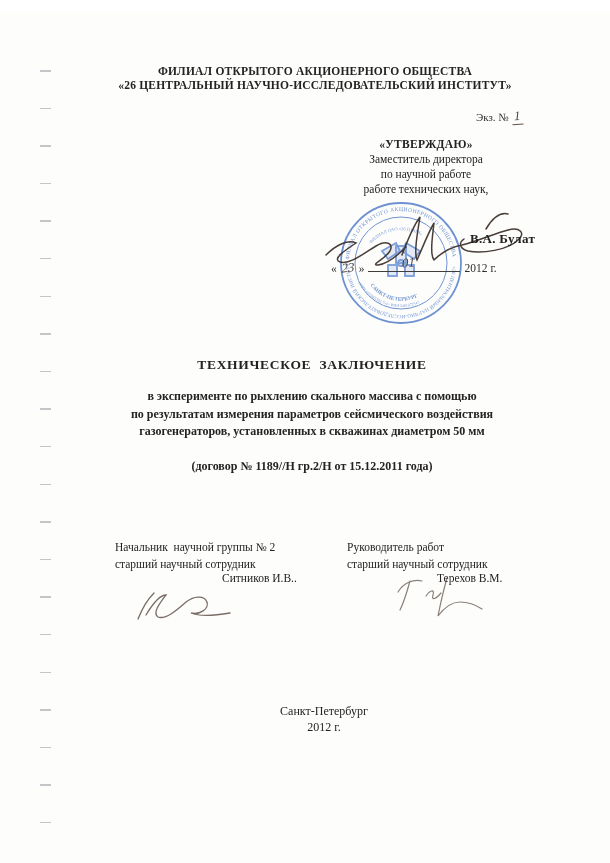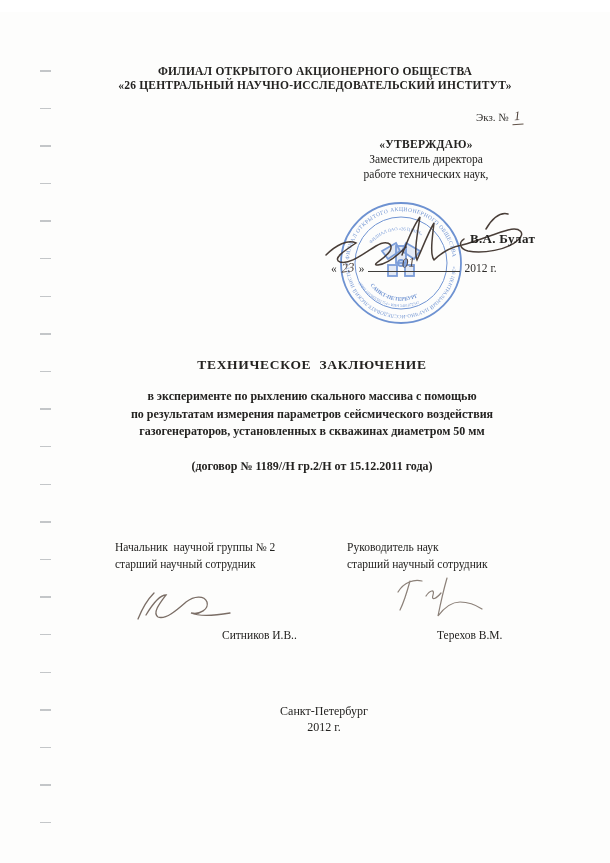--- a/index.html
+++ b/index.html
@@ -60,21 +60,21 @@
     position:absolute; top:447px; left:14px; right:0; text-align:center;
     font-weight:bold; font-size:12px;
   }
 
   .role-col { position:absolute; top:527px; font-size:11.5px; line-height:17px; }
   .role-left  { left:115px; }
   .role-right { left:347px; }
 
   .sig-left  { position:absolute; left:128px; top:571px; width:110px; height:42px; }
   .sig-right { position:absolute; left:390px; top:560px; width:100px; height:50px; }
-  .sig-name  { position:absolute; top:617px; font-size:11.5px; }
+  .sig-name  { position:absolute; top:560px; font-size:11.5px; }
   .name-left  { left:222px; }
   .name-right { left:437px; }
 
   .footer {
     position:absolute; top:691px; left:38px; right:0; text-align:center;
     font-size:12px; line-height:16px;
   }
 
   svg text { font-family:"Liberation Serif", serif; }
 </style>
@@ -91,20 +91,21 @@
   </div>
 
   <div class="copy-line">
     <span>Экз. №</span>
     <span class="hw">1</span>
   </div>
 
   <div class="approval">
     <div class="approve-word">«УТВЕРЖДАЮ»</div>
     <div>Заместитель директора</div>
+    <div>по научной работе</div>
     <div>работе технических наук,</div>
   </div>
 
   <svg class="stamp" viewBox="0 0 128 128" aria-hidden="true">
     <defs>
       <path id="arcTop" d="M 12,64 A 52,52 0 0 1 116,64"></path>
       <path id="arcBottom" d="M 116,64 A 52,52 0 0 1 12,64"></path>
       <path id="arcInnerTop" d="M 27,56 A 40,40 0 0 1 101,56"></path>
       <path id="arcCity" d="M 28,76 A 38,38 0 0 0 100,76"></path>
       <path id="arcReg" d="M 16,72 A 50,50 0 0 0 112,72"></path>
@@ -160,21 +161,21 @@
   </div>
 
   <div class="contract">(договор № 1189//Н гр.2/Н от 15.12.2011 года)</div>
 
   <div class="role-col role-left">
     <div class="prewrap">Начальник  научной группы № 2</div>
     <div>старший научный сотрудник</div>
   </div>
 
   <div class="role-col role-right">
-    <div>Руководитель наук</div>
+    <div>Руководитель работ</div>
     <div>старший научный сотрудник</div>
   </div>
 
   <svg class="sig-left" viewBox="0 0 110 42" aria-hidden="true">
     <path d="M10,36 C14,26 20,16 26,10 M18,32 C24,22 32,12 38,12 C32,20 24,30 30,34 C38,37 50,26 58,19 C66,13 76,12 79,19 C81,26 72,32 63,30 C70,33 84,33 102,30" fill="none" stroke="#6b5d54" stroke-width="1.3" stroke-linecap="round" opacity="0.9"></path>
   </svg>
   <div class="sig-name name-left">Ситников И.В..</div>
 
   <svg class="sig-right" viewBox="0 0 100 50" aria-hidden="true">
     <path d="M8,20 C14,10 24,7 32,9 M20,9 C17,20 13,32 10,38 M36,24 C40,18 45,17 43,23 C41,29 46,27 51,21 M57,6 C53,20 50,34 48,44 C54,36 62,30 70,30 C78,30 86,33 92,37" fill="none" stroke="#776a60" stroke-width="1.2" stroke-linecap="round" opacity="0.85"></path>

